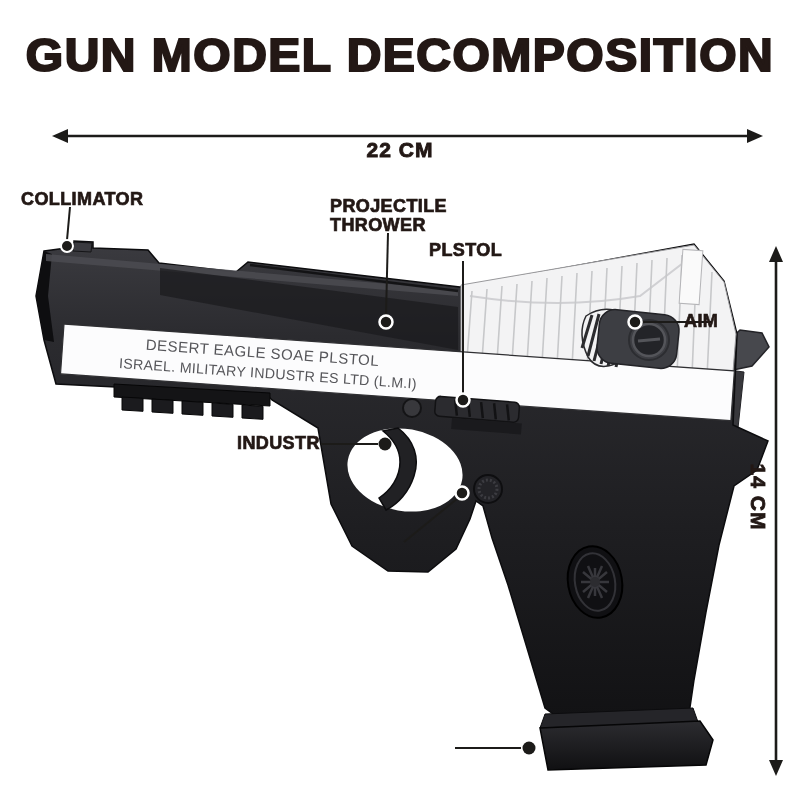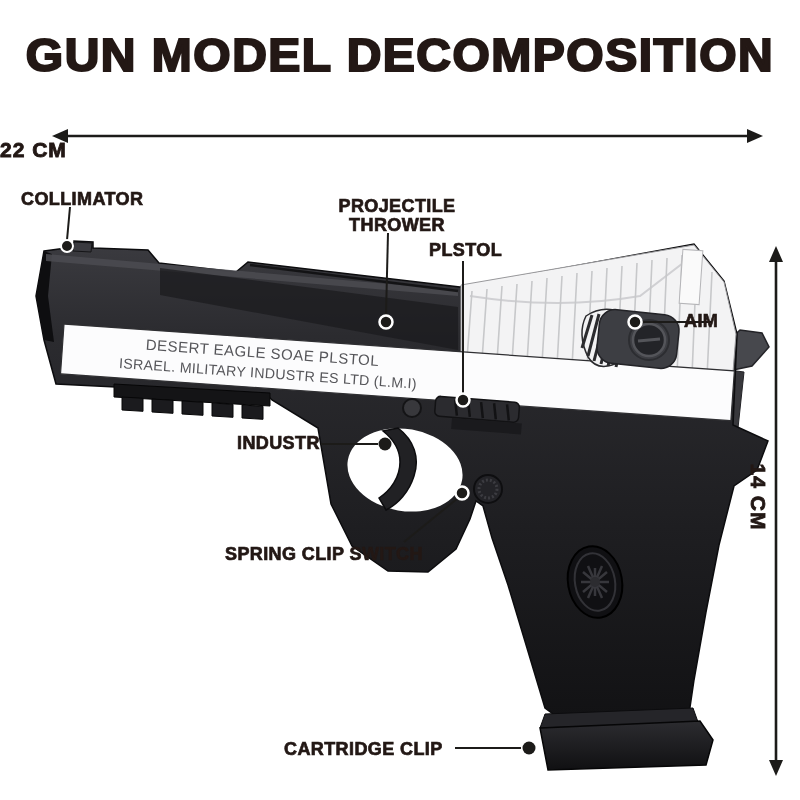--- a/index.html
+++ b/index.html
@@ -7,22 +7,22 @@
        font-family:"Liberation Sans", sans-serif;}
   .stage{position:absolute;inset:0;width:800px;height:784px;}
   svg.art{position:absolute;left:0;top:0;}
   .label{position:absolute;color:#231815;font-weight:bold;font-size:18px;
          letter-spacing:.4px;-webkit-text-stroke:.7px #231815;white-space:nowrap;
          line-height:1.05;}
   #title{position:absolute;top:27px;left:0;width:800px;text-align:center;
          font-size:48px;font-weight:bold;color:#231815;letter-spacing:1.5px;
          -webkit-text-stroke:2.2px #231815;transform:scaleY(.97);}
   .dim{font-size:21px;letter-spacing:1px;-webkit-text-stroke:.9px #231815;}
-  #label-projectile{width:134px;white-space:normal;text-align:center;}
-  #dim-width{left:0;top:139px;width:800px;}
+  #label-projectile{width:134px;white-space:normal;text-align:left;}
+  #dim-width{left:0;top:139px;width:800px;text-align:center;}
   #dim-height{left:758px;top:497px;transform:translate(-50%,-50%) rotate(90deg);}
 </style>
 </head>
 <body>
 
 <div class="stage">
 
   <div id="title">GUN MODEL DECOMPOSITION</div>
 
   <svg class="art" width="800" height="800" viewBox="0 0 800 800">
@@ -172,15 +172,13 @@
   </svg>
 
   <div id="dim-width" class="label dim">22 CM</div>
   <div id="dim-height" class="label dim">14 CM</div>
 
   <div class="label" style="left:21px;top:190px">COLLIMATOR</div>
   <div class="label" id="label-projectile" style="left:330px;top:197px">PROJECTILE THROWER</div>
   <div class="label" style="left:429px;top:241px">PLSTOL</div>
   <div class="label" style="left:684px;top:312px">AIM</div>
   <div class="label" style="left:237px;top:434px">INDUSTR</div>
-  <div class="label" style="left:225px;top:545px">SPRING CLIP SWITCH</div>
-  <div class="label" style="left:284px;top:740px">CARTRIDGE CLIP</div>
 </div>
 
 </body></html>

